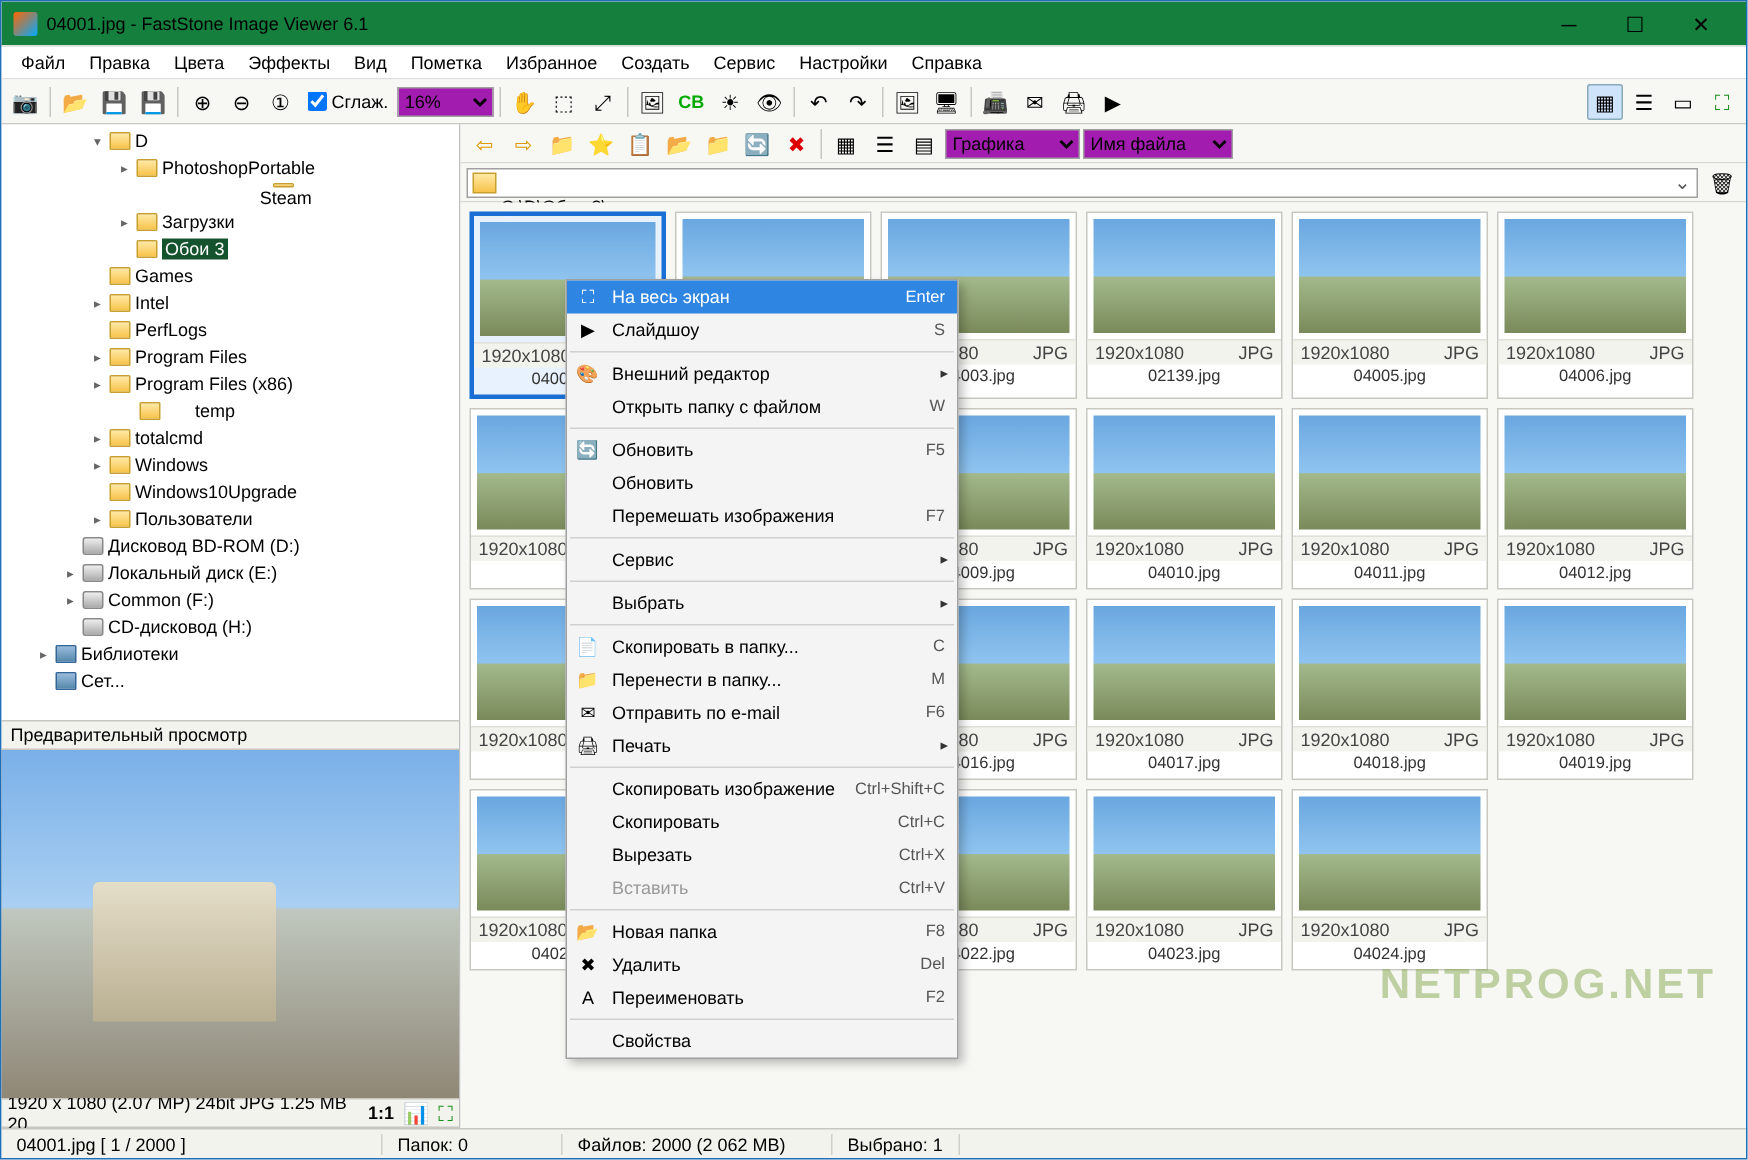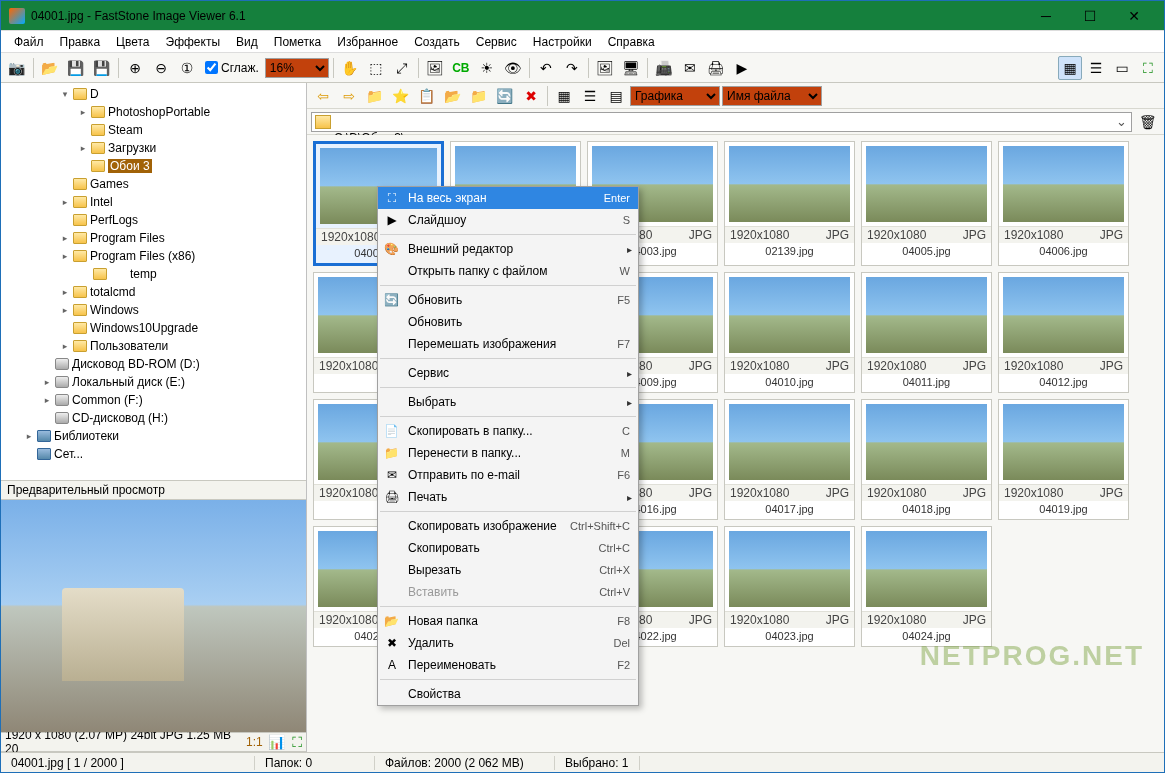--- a/index.html
+++ b/index.html
@@ -10,29 +10,29 @@
   .titlebar .title { flex: 1; }
   .winbtn { width: 44px; height: 28px; display: flex; align-items: center; justify-content: center; cursor: pointer; }
   
   .menubar { height: 22px; background: #fff; display: flex; align-items: center; padding: 0 6px; gap: 2px; border-bottom: 1px solid #ddd; }
   .menubar .mi { padding: 2px 7px; cursor: pointer; }
   
   .toolbar { height: 30px; background: #f7f7f4; border-bottom: 1px solid #c8c8c0; display: flex; align-items: center; padding: 0 4px; gap: 2px; }
   .tbtn { width: 24px; height: 24px; display: flex; align-items: center; justify-content: center; cursor: pointer; border: 1px solid transparent; border-radius: 2px; }
   .tsep { width: 1px; height: 20px; background: #c8c8c0; margin: 0 2px; }
   .tcheck { display: flex; align-items: center; gap: 3px; padding: 0 4px; }
-  .tselect { height: 20px; border: 1px solid #a0a0a0; background: #c2410c; font-size: 12px; }
+  .tselect { height: 20px; border: 1px solid #a0a0a0; background: #a21caf; font-size: 12px; }
   
   .main { flex: 1; display: flex; min-height: 0; }
   .left { width: 306px; display: flex; flex-direction: column; border-right: 1px solid #c0c0c0; }
   .right { flex: 1; display: flex; flex-direction: column; min-width: 0; }
   
   .tree { flex: 1; overflow: auto; background: #fff; padding: 2px; }
   .tree-row { display: flex; align-items: center; height: 18px; white-space: nowrap; cursor: pointer; }
-  .tree-row.selected .label { background: #a16207; color: #fff; padding: 0 2px; }
+  .tree-row.selected .label { background: #14532d; color: #fff; padding: 0 2px; }
   .exp { width: 12px; height: 12px; display: inline-flex; align-items: center; justify-content: center; font-size: 9px; color: #666; margin-right: 2px; }
   .ficon { width: 14px; height: 12px; margin-right: 3px; display: inline-block; }
   .ficon.folder { background: linear-gradient(#ffe9a6,#f7c34a); border: 1px solid #c9a030; border-radius: 1px; }
   .ficon.drive { background: linear-gradient(#eee,#aaa); border: 1px solid #888; border-radius: 2px; }
   .ficon.lib { background: linear-gradient(#9bd,#58a); border: 1px solid #369; border-radius: 1px; }
   .tree-scroll { overflow-y: scroll; height: 390px; }
   
   .preview-header { height: 20px; padding: 2px 6px; background: #f3f3ee; border-top: 1px solid #c8c8c0; border-bottom: 1px solid #c8c8c0; }
   .preview { flex: 0 0 232px; background: #888; position: relative; display: flex; align-items: center; justify-content: center; }
   .preview-img { width: 100%; height: 100%; background: linear-gradient(to bottom,#7ab0e8 0%,#a9cff2 45%,#bfc7be 46%,#8f8776 100%); position: relative; }
@@ -203,21 +203,21 @@
         <div class="tree-row" style="padding-left: 56px;">
           <span class="exp">▾</span>
           <span class="ficon folder"></span>
           <span class="label">D</span>
         </div>
         <div class="tree-row" style="padding-left: 74px;">
           <span class="exp">▸</span>
           <span class="ficon folder"></span>
           <span class="label">PhotoshopPortable</span>
         </div>
-        <div class="tree-row" style="padding-left: 74px;">
+        <div class="tree-row" style="padding-left: 74px; flex-direction: column;">
           <span class="exp"></span>
           <span class="ficon folder"></span>
           <span class="label">Steam</span>
         </div>
         <div class="tree-row" style="padding-left: 74px;">
           <span class="exp">▸</span>
           <span class="ficon folder"></span>
           <span class="label">Загрузки</span>
         </div>
         <div class="tree-row selected" style="padding-left: 74px;">
@@ -305,21 +305,21 @@
           <span class="ficon lib"></span>
           <span class="label">Сет...</span>
         </div>
       </div>
     <div class="preview-header">Предварительный просмотр</div>
     <div class="preview">
       <div class="preview-img"></div>
     </div>
     <div class="preview-info">
       <span>1920 x 1080 (2.07 MP)  24bit  JPG   1.25 MB   20</span>
-      <span style="color:#a16207;font-weight:normal">1:1</span>
+      <span style="color:#000000;font-weight:bold">1:1</span>
       <span class="glyph">📊</span>
       <span class="glyph" style="color:#1a8f1a">⛶</span>
     </div>
   </div>
 
   <div class="right">
     <div class="righttop">
       <div class="tbtn">
           <span class="glyph" style="color:#d90">⇦</span>
         </div>

